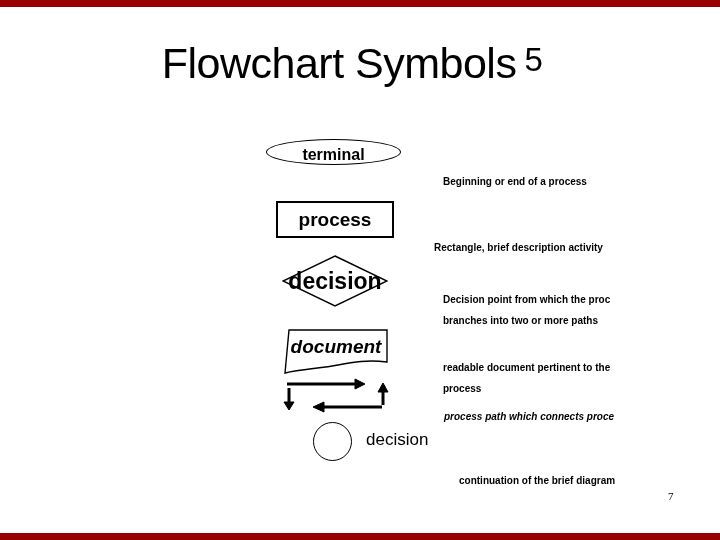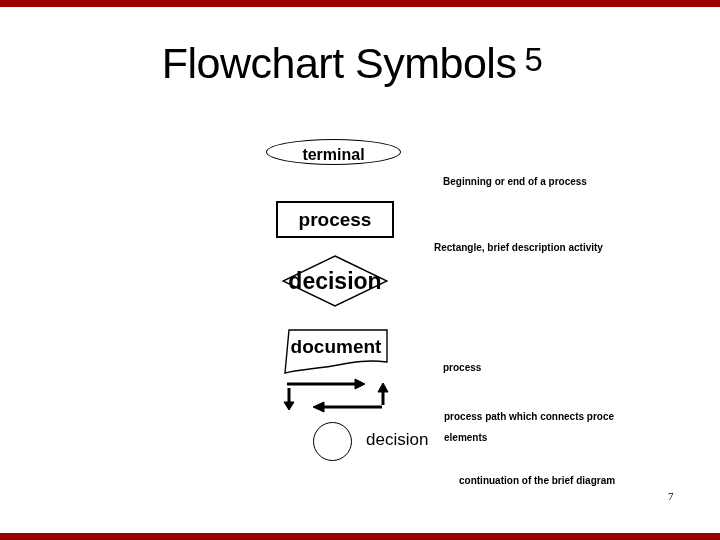--- a/index.html
+++ b/index.html
@@ -36,21 +36,21 @@
     position:absolute;left:276px;top:201px;width:114px;height:33px;
     border:2px solid #000;
     display:flex;align-items:center;justify-content:center;
     font-size:19px;font-weight:700;
   }
   
   .diamond-wrap{position:absolute;left:282px;top:255px;width:106px;height:52px;}
   .diamond-label{left:282px;top:255px;width:106px;height:52px;font-size:23px;}
   
   .document-wrap{position:absolute;left:283px;top:328px;width:106px;height:48px;}
-  .document-label{left:283px;top:330px;width:106px;height:34px;font-size:19px;}
+  .document-label{left:283px;top:330px;width:106px;height:34px;font-size:19px;font-style:italic;}
   
   .arrows-wrap{position:absolute;left:283px;top:376px;width:115px;height:40px;}
   
   .circle{
     position:absolute;left:313px;top:422px;width:37px;height:37px;
     border:1.5px solid #000;border-radius:50%;
   }
   .connector-label{
     position:absolute;left:366px;top:430px;
     font-size:17px;font-weight:400;white-space:nowrap;
@@ -58,21 +58,21 @@
 
   .desc{
     position:absolute;font-size:10px;font-weight:700;line-height:21px;
     white-space:nowrap;color:#000;margin-top:34px;
   }
   .desc div{white-space:nowrap;}
   .desc-terminal{left:443px;top:137px;}
   .desc-process{left:434px;top:203px;}
   .desc-decision{left:443px;top:255px;}
   .desc-document{left:443px;top:323px;}
-  .desc-flowline{left:444px;top:372px;}
+  .desc-flowline{left:444px;top:372px;font-style:italic;}
   .desc-connector{left:459px;top:436px;}
 
   .page-number{
     position:absolute;left:668px;top:490px;
     font-family:"Liberation Serif", serif;font-size:11px;font-weight:400;
   }
   svg{display:block;}
 </style>
 </head>
 <body>
@@ -94,29 +94,32 @@
 </div>
 <div class="desc desc-process">Rectangle, brief description activity</div>
 
 <div class="diamond-wrap">
   <svg width="106" height="52" viewBox="0 0 106 52">
     <polygon points="53,1 105,26 53,51 1,26" fill="#ffffff" stroke="#000000" stroke-width="1.4"></polygon>
   </svg>
 </div>
 <div class="shape-label diamond-label">decision</div>
 <div class="desc desc-decision">
+  <div>Decision point from which the proc</div>
+  <div>branches into two or more paths</div>
 </div>
 
 <div class="document-wrap">
   <svg width="106" height="48" viewBox="0 0 106 48">
     <path d="M 6 2 L 104 2 L 104 34 C 85 31.5 70 34 55 37 C 38 40.5 18 41 2 45 L 6 2 Z" fill="#ffffff" stroke="#000000" stroke-width="1.4"></path>
   </svg>
 </div>
 <div class="shape-label document-label">document</div>
 <div class="desc desc-document">
+  <div>readable document pertinent to the</div>
   <div>process</div>
 </div>
 
 <div class="arrows-wrap">
   <svg width="115" height="40" viewBox="0 0 115 40">
     <g stroke="#000000" stroke-width="3" fill="#000000">
 
       <line x1="4" y1="8" x2="72" y2="8"></line>
       <polygon points="72,3 82,8 72,13" stroke-width="1"></polygon>
 
@@ -126,20 +129,19 @@
       <line x1="99" y1="31" x2="41" y2="31"></line>
       <polygon points="41,26 41,36 30,31" stroke-width="1"></polygon>
 
       <line x1="100" y1="29" x2="100" y2="16"></line>
       <polygon points="95,16 105,16 100,7" stroke-width="1"></polygon>
     </g>
   </svg>
 </div>
 <div class="desc desc-flowline">
   <div>process path which connects proce</div>
-  <div>elements</div>
 </div>
 
 <div class="circle"></div>
 <div class="connector-label">decision</div>
 <div class="desc desc-connector">continuation of the brief diagram</div>
 
 <div class="page-number">7</div>
 
 </body></html>

